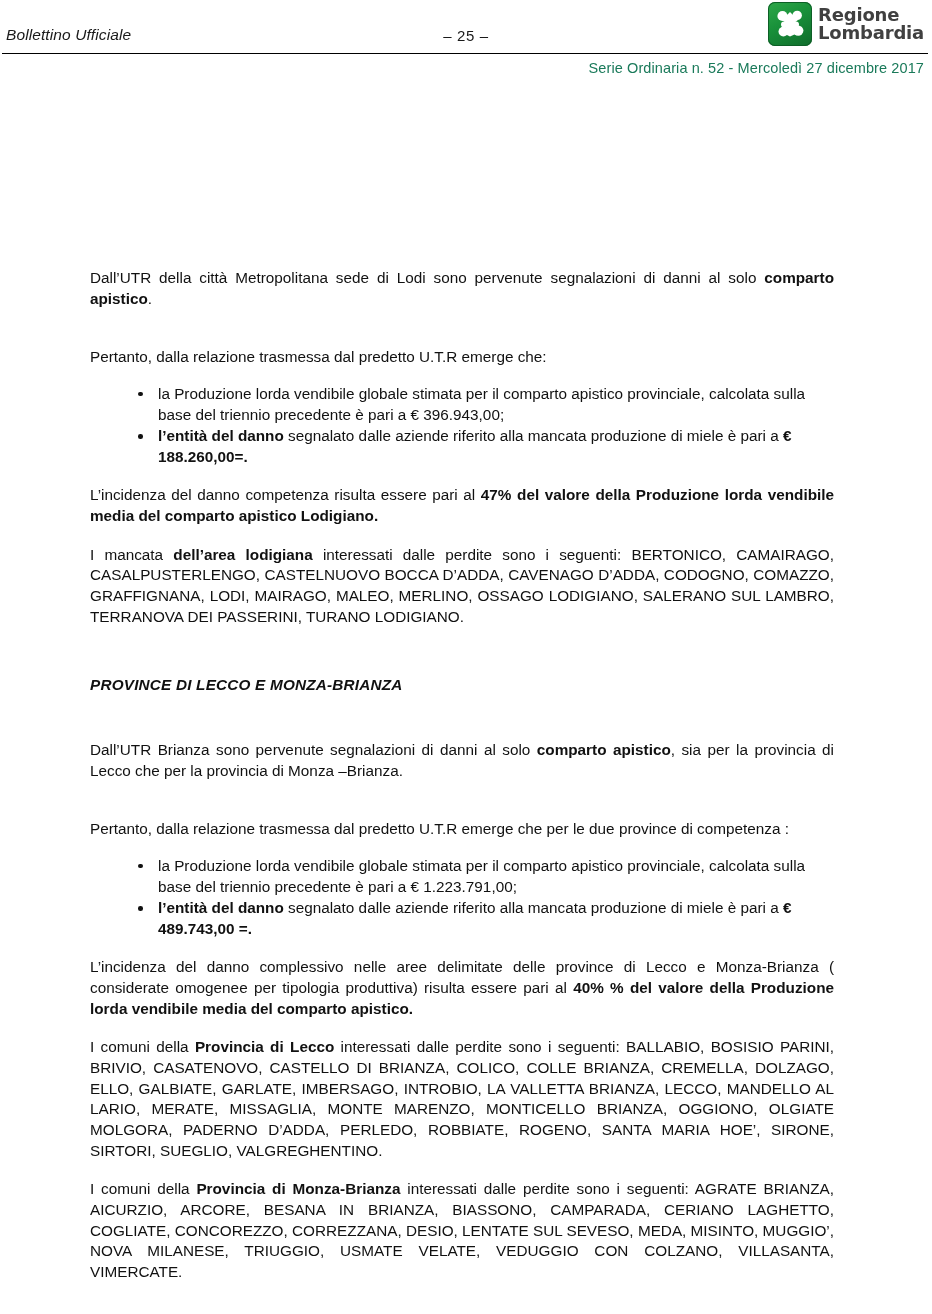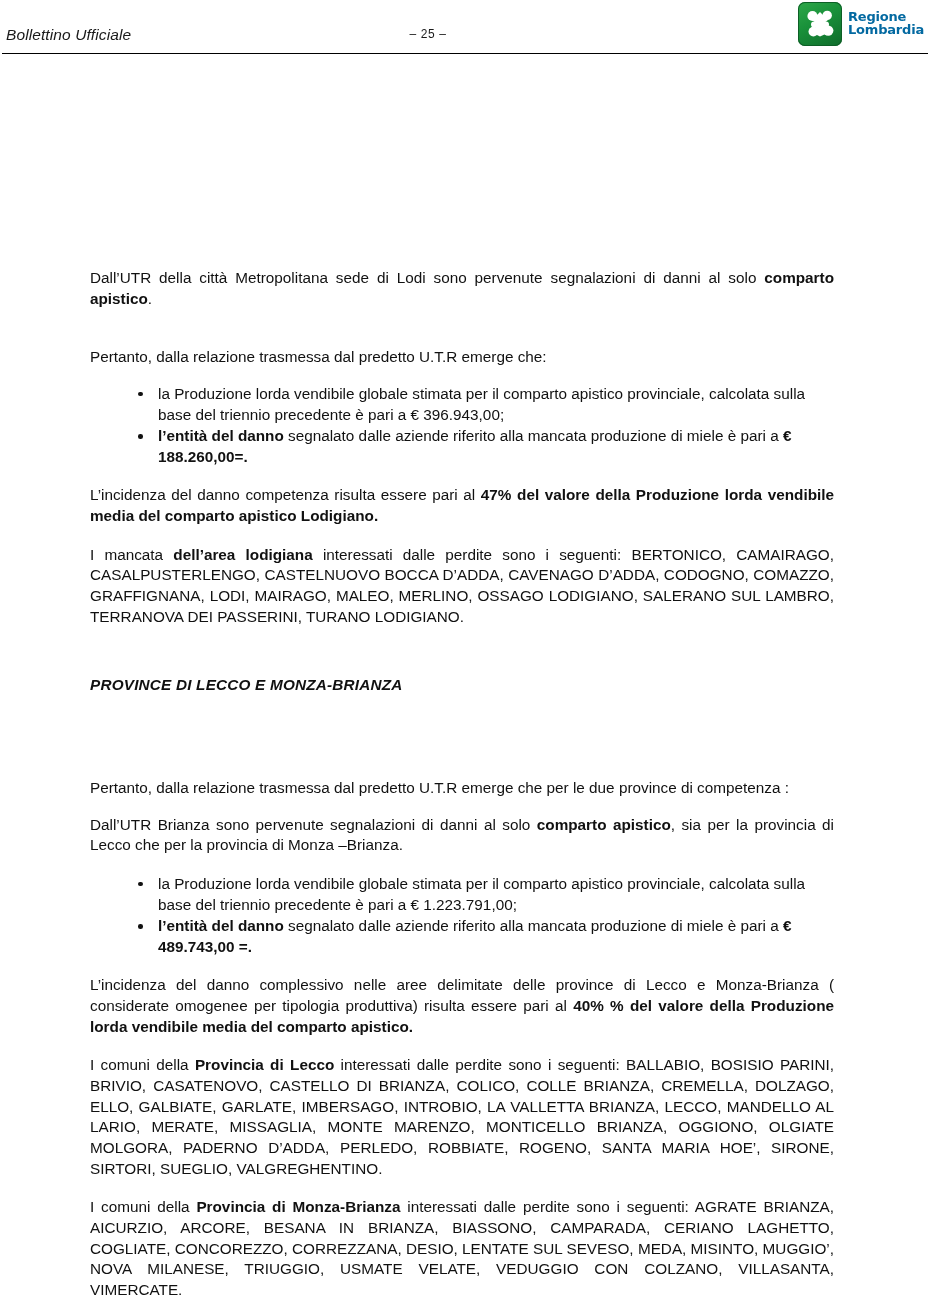--- a/index.html
+++ b/index.html
@@ -30,23 +30,23 @@
     font-style: italic;
     font-size: 15.5px;
     letter-spacing: 0.1px;
     color: #1a1a1a;
     white-space: nowrap;
   }
   .page-number {
     position: absolute;
     left: 0;
     top: 27px;
-    width: 856px;
+    width: 932px;
     text-align: center;
-    font-size: 12px;
+    font-size: 15px;
     color: #1a1a1a;
     letter-spacing: 0.6px;
   }
   .logo-block {
     position: absolute;
     right: 8px;
     top: 2px;
     display: flex;
     align-items: center;
     gap: 6px;
@@ -61,23 +61,23 @@
     flex: none;
   }
   .logo-mark svg {
     position: absolute;
     left: 5px;
     top: 5px;
   }
   .logo-words {
     line-height: 0.98;
     font-weight: bold;
-    font-size: 13px;
+    font-size: 18px;
     letter-spacing: -0.2px;
-    color: #0369a1;
+    color: #404040;
     font-family: "DejaVu Sans", sans-serif;
   }
   .logo-words .l2 { display: block; }
 
   .rule-top {
     position: absolute;
     left: 2px;
     top: 53px;
     width: 926px;
     height: 1px;
@@ -181,20 +181,21 @@
       </svg>
     </div>
     <div class="logo-words">
       <span class="l1">Regione</span>
       <span class="l2">Lombardia</span>
     </div>
   </div>
 
   <div class="rule-top"></div>
 
+  <div class="serie-line">Serie Ordinaria n. 52 - Mercoledì 27 dicembre 2017</div>
 </div>
 
 <div class="doc-body">
   <div class="content">
 
     <div class="spacer-lg"></div>
 
 
     <div class="spacer-md"></div>
 
@@ -210,23 +211,23 @@
     <p class="p"><span>L’incidenza del danno competenza risulta essere pari al </span><b>47% del valore della Produzione lorda vendibile media del comparto apistico Lodigiano.</b></p>
 
     <p class="p"><span>I mancata </span><b>dell’area lodigiana</b><span> interessati dalle perdite sono i seguenti: </span><span>BERTONICO, CAMAIRAGO, CASALPUSTERLENGO, CASTELNUOVO BOCCA D’ADDA, CAVENAGO D’ADDA, CODOGNO, COMAZZO, GRAFFIGNANA, LODI, MAIRAGO, MALEO, MERLINO, OSSAGO LODIGIANO, SALERANO SUL LAMBRO, TERRANOVA DEI PASSERINI, TURANO LODIGIANO.</span></p>
 
     <div class="spacer-sm"></div>
 
     <div class="section-title">PROVINCE DI LECCO E MONZA-BRIANZA</div>
 
     <div class="spacer-md"></div>
 
+    <p class="p"><span>Dall’UTR Brianza  sono pervenute segnalazioni di danni al solo </span><b>comparto apistico</b><span>, sia per la provincia di Lecco che per la provincia di Monza –Brianza.</span></p>
+
     <p class="p lead">Pertanto, dalla relazione trasmessa dal predetto U.T.R emerge che per le due province di competenza :</p>
-
-    <p class="p"><span>Dall’UTR Brianza  sono pervenute segnalazioni di danni al solo </span><b>comparto apistico</b><span>, sia per la provincia di Lecco che per la provincia di Monza –Brianza.</span></p>
 
     <ul class="bullets">
       <li>la Produzione lorda vendibile globale stimata per il comparto apistico provinciale, calcolata sulla base del triennio precedente è pari a  €  1.223.791,00;</li>
       <li><b>l’entità del danno</b><span> segnalato dalle aziende riferito alla mancata produzione di miele è pari a  </span><b>€ 489.743,00 =.</b></li>
     </ul>
 
     <p class="p"><span>L’incidenza del danno complessivo nelle aree delimitate delle province di Lecco e Monza-Brianza ( considerate omogenee per tipologia produttiva) risulta essere pari al </span><b>40% % del valore della Produzione lorda vendibile media del comparto apistico.</b></p>
 
     <p class="p"><span>I comuni della </span><b>Provincia di Lecco</b><span> interessati dalle perdite sono i seguenti: </span><span>BALLABIO, BOSISIO PARINI, BRIVIO, CASATENOVO, CASTELLO DI BRIANZA, COLICO, COLLE BRIANZA, CREMELLA, DOLZAGO, ELLO, GALBIATE, GARLATE, IMBERSAGO, INTROBIO, LA VALLETTA BRIANZA, LECCO, MANDELLO AL LARIO, MERATE, MISSAGLIA, MONTE MARENZO, MONTICELLO BRIANZA, OGGIONO, OLGIATE MOLGORA, PADERNO D’ADDA, PERLEDO, ROBBIATE, ROGENO, SANTA MARIA HOE’, SIRONE, SIRTORI, SUEGLIO, VALGREGHENTINO.</span></p>
 

